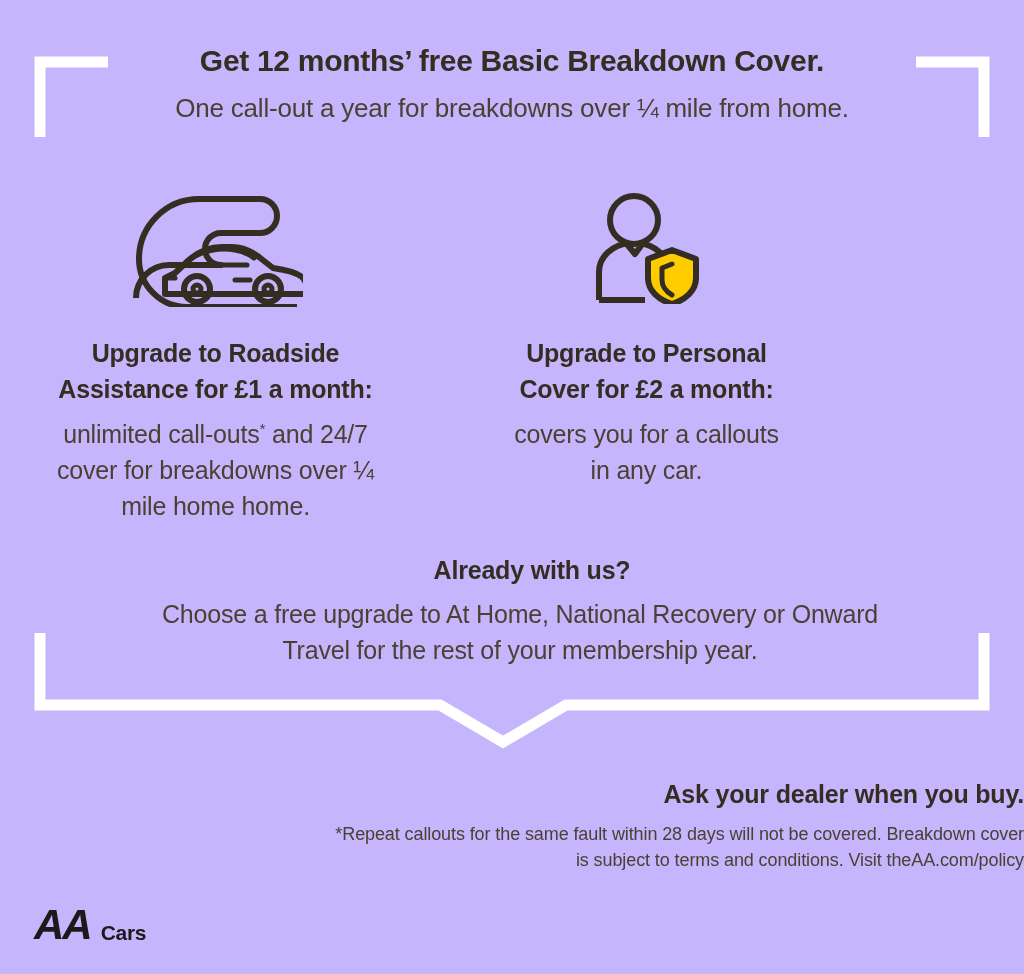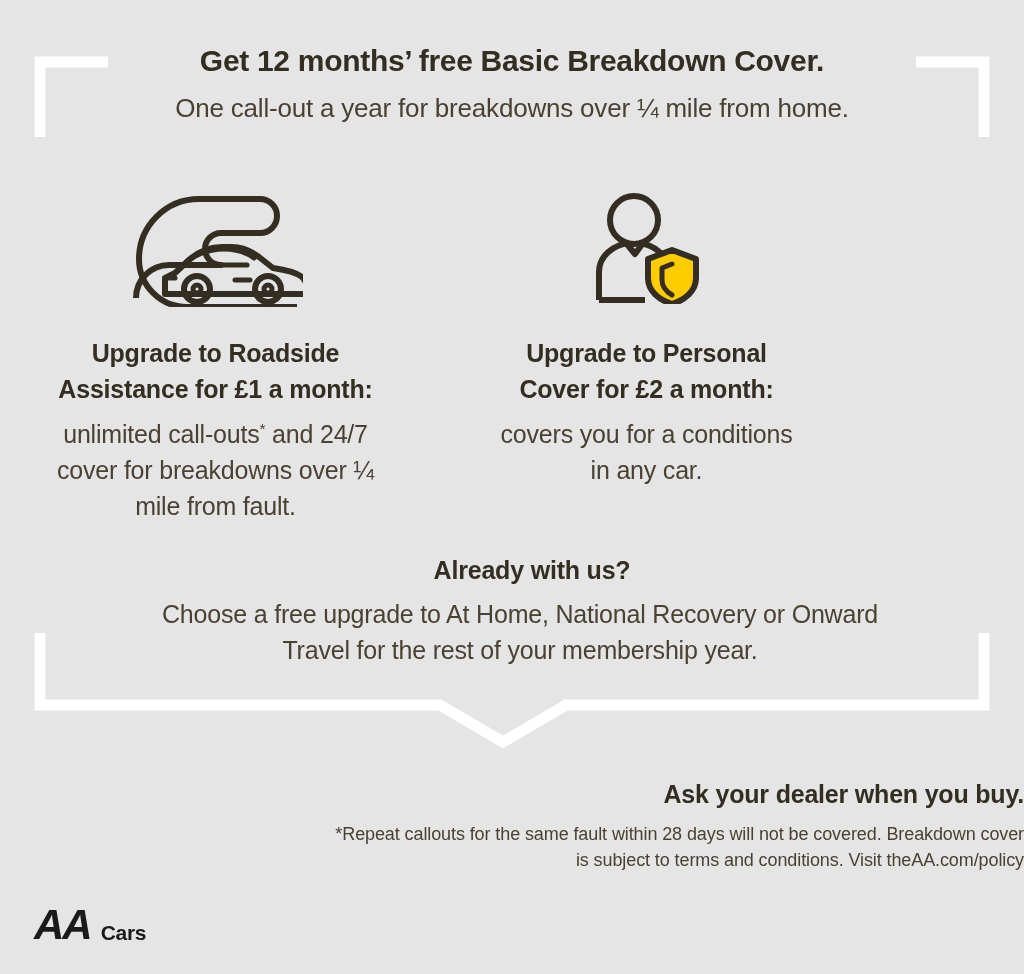--- a/index.html
+++ b/index.html
@@ -6,21 +6,21 @@
   * { margin:0; padding:0; box-sizing:border-box; }
   html, body {
     width:1024px; height:974px;
     background:#FFCC00;
     font-family:"Liberation Sans", sans-serif;
     overflow:hidden;
   }
   #poster {
     position:relative;
     width:1024px; height:974px;
-    background:#e5e5e5;
+    background:#c4b5fd;
   }
 
   
   .frame-svg {
     position:absolute;
     left:0; top:0;
     width:1024px; height:974px;
     pointer-events:none;
   }
 
@@ -207,21 +207,21 @@
           <circle cx="139" cy="100" r="4" stroke-width="5"></circle>
         </svg>
       </div>
       <div class="col-title">
         <span>Upgrade to Roadside</span><br>
         <span>Assistance for £1 a month:</span>
       </div>
       <div class="col-body">
         <span>unlimited call-outs</span><sup>*</sup><span> and 24/7</span><br>
         <span>cover for breakdowns over ¼</span><br>
-        <span>mile from fault.</span>
+        <span>mile home home.</span>
       </div>
     </div>
 
     <div class="col">
       <div class="col-icon">
         <svg width="108" height="112" viewBox="0 0 108 112" fill="none" stroke="#332D22" stroke-width="6" stroke-linecap="round" stroke-linejoin="round">
 
           <circle cx="41" cy="28" r="24" stroke-width="6"></circle>
 
           <path d="M6 108 V80 c0 -16 14 -27 30 -29" stroke-width="6" stroke-linecap="butt"></path>
@@ -233,21 +233,21 @@
           <path d="M79 58 l24 9 v19 c0 13 -11 22 -24 26 c-13 -4 -24 -13 -24 -26 V67 z" stroke-width="6" fill="#FFCC00"></path>
 
           <path d="M79 72 l-10 4 v12 c0 7 5 12 10 15" stroke-width="5"></path>
         </svg>
       </div>
       <div class="col-title">
         <span>Upgrade to Personal</span><br>
         <span>Cover for £2 a month:</span>
       </div>
       <div class="col-body">
-        <span>covers you for a conditions</span><br>
+        <span>covers you for a callouts</span><br>
         <span>in any car.</span>
       </div>
     </div>
   </div>
 
   <div class="already-block">
     <div class="already-title">Already with us?</div>
     <div class="already-body">
       <span>Choose a free upgrade to At Home, National Recovery or Onward</span><br>
       <span>Travel for the rest of your membership year.</span>

